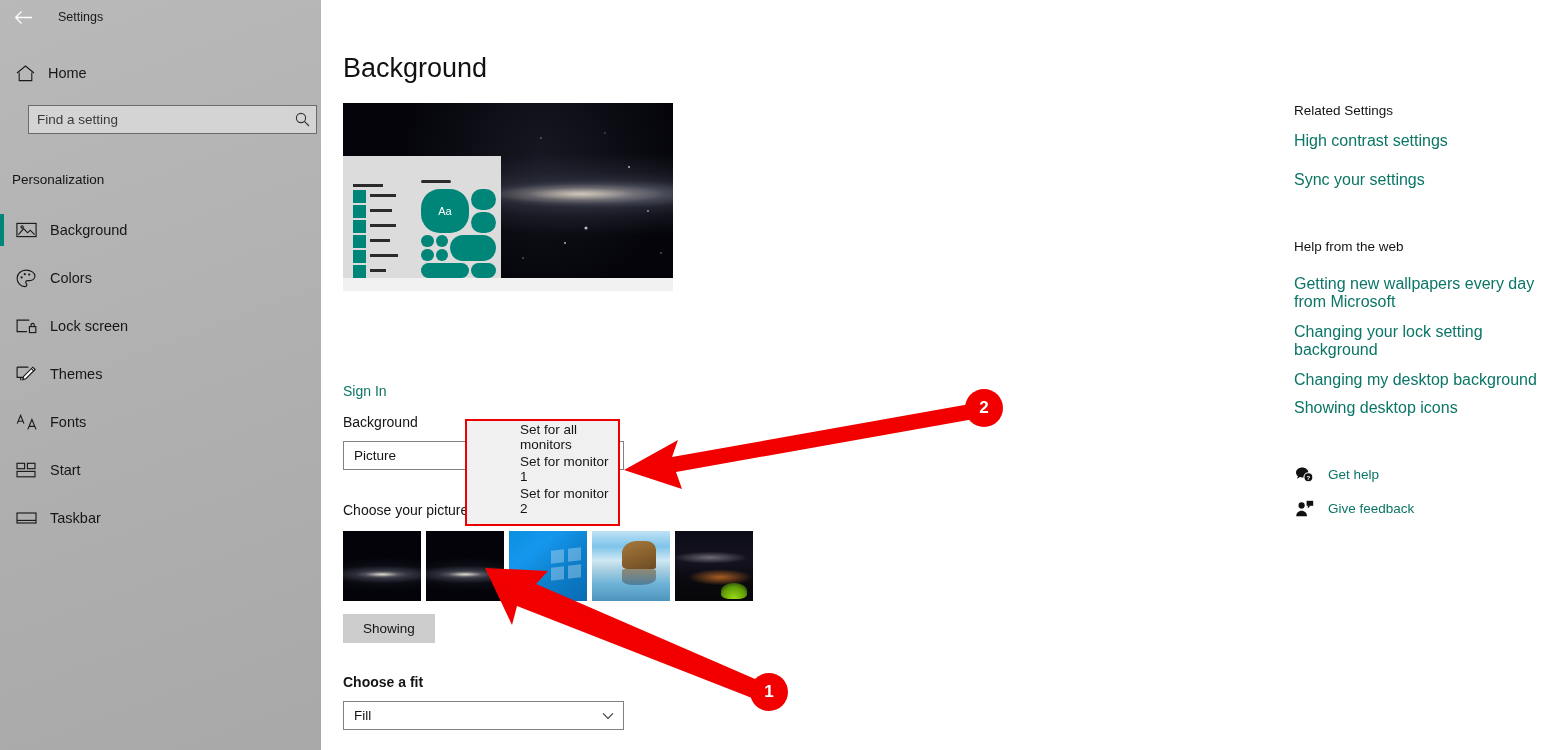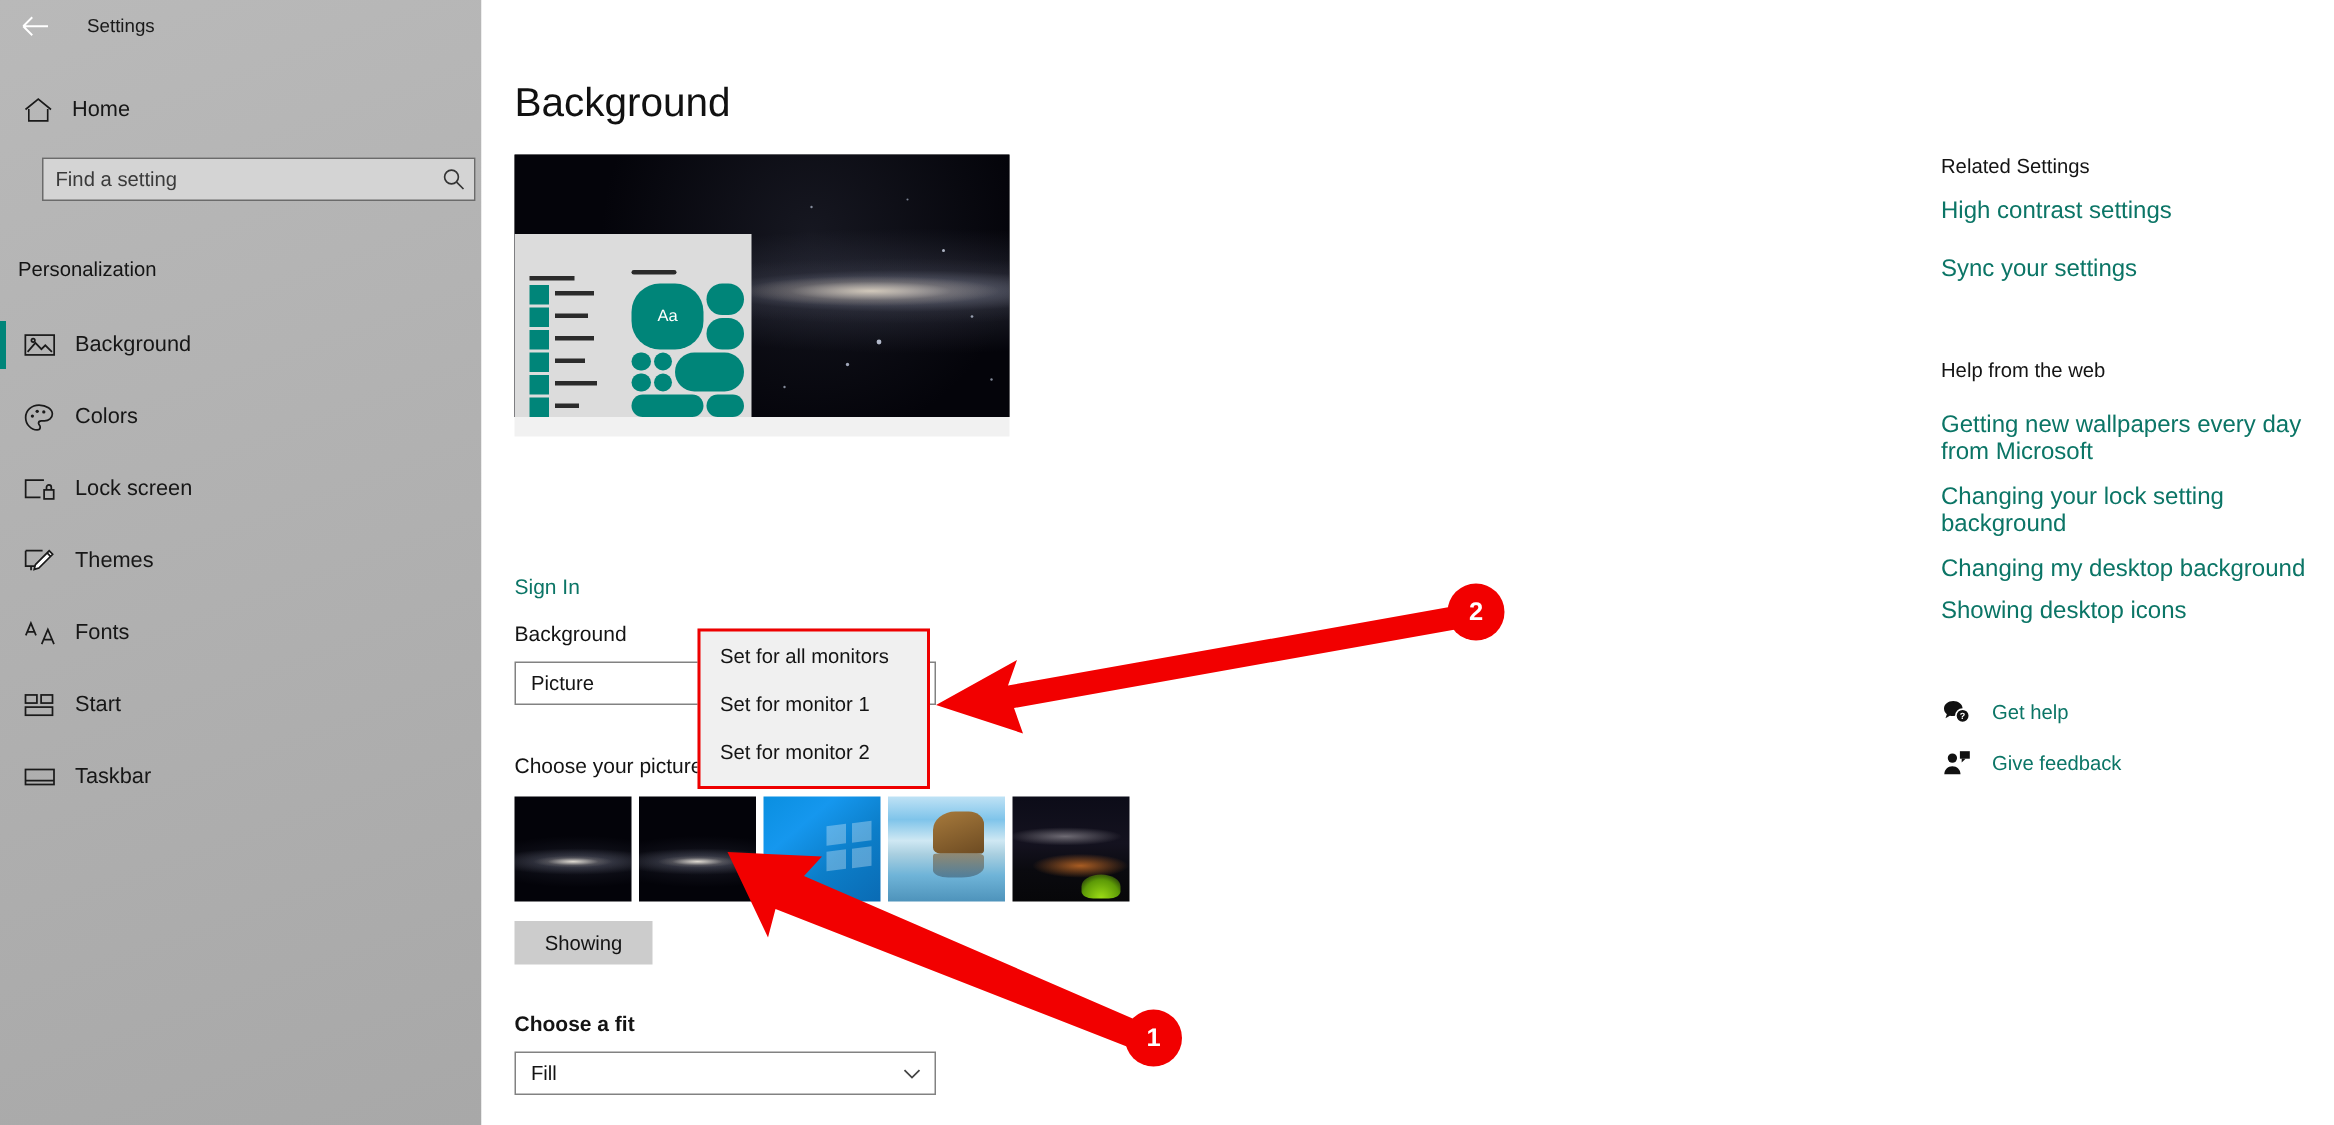--- a/index.html
+++ b/index.html
@@ -204,21 +204,21 @@
   .rp-ico-link .ico { width:20px; display:flex; align-items:center; justify-content:center; color:#111; }
   .rp-ico-link .lbl { font-size:13.5px; color:#0b7566; }
 
   
   #ctxmenu {
     position:absolute; left:465px; top:419px; width:155px; height:107px;
     background:#f0f0f0; border:2px solid #ee0000;
   }
   .ctx-item {
     height:32px; display:flex; align-items:center; padding-left:13px;
-    font-size:13.5px; color:#141414; cursor:pointer;
+    font-size:13.5px; color:#141414; cursor:pointer;margin-left:40px;
   }
 
   
   #annots { position:absolute; inset:0; pointer-events:none; }
   .badge {
     position:absolute; width:38px; height:38px; border-radius:50%;
     background:#f20000; color:#fff; display:flex; align-items:center; justify-content:center;
     font-size:17px; font-weight:bold;
   }
   #badge-1 { left:750px; top:673px; }

